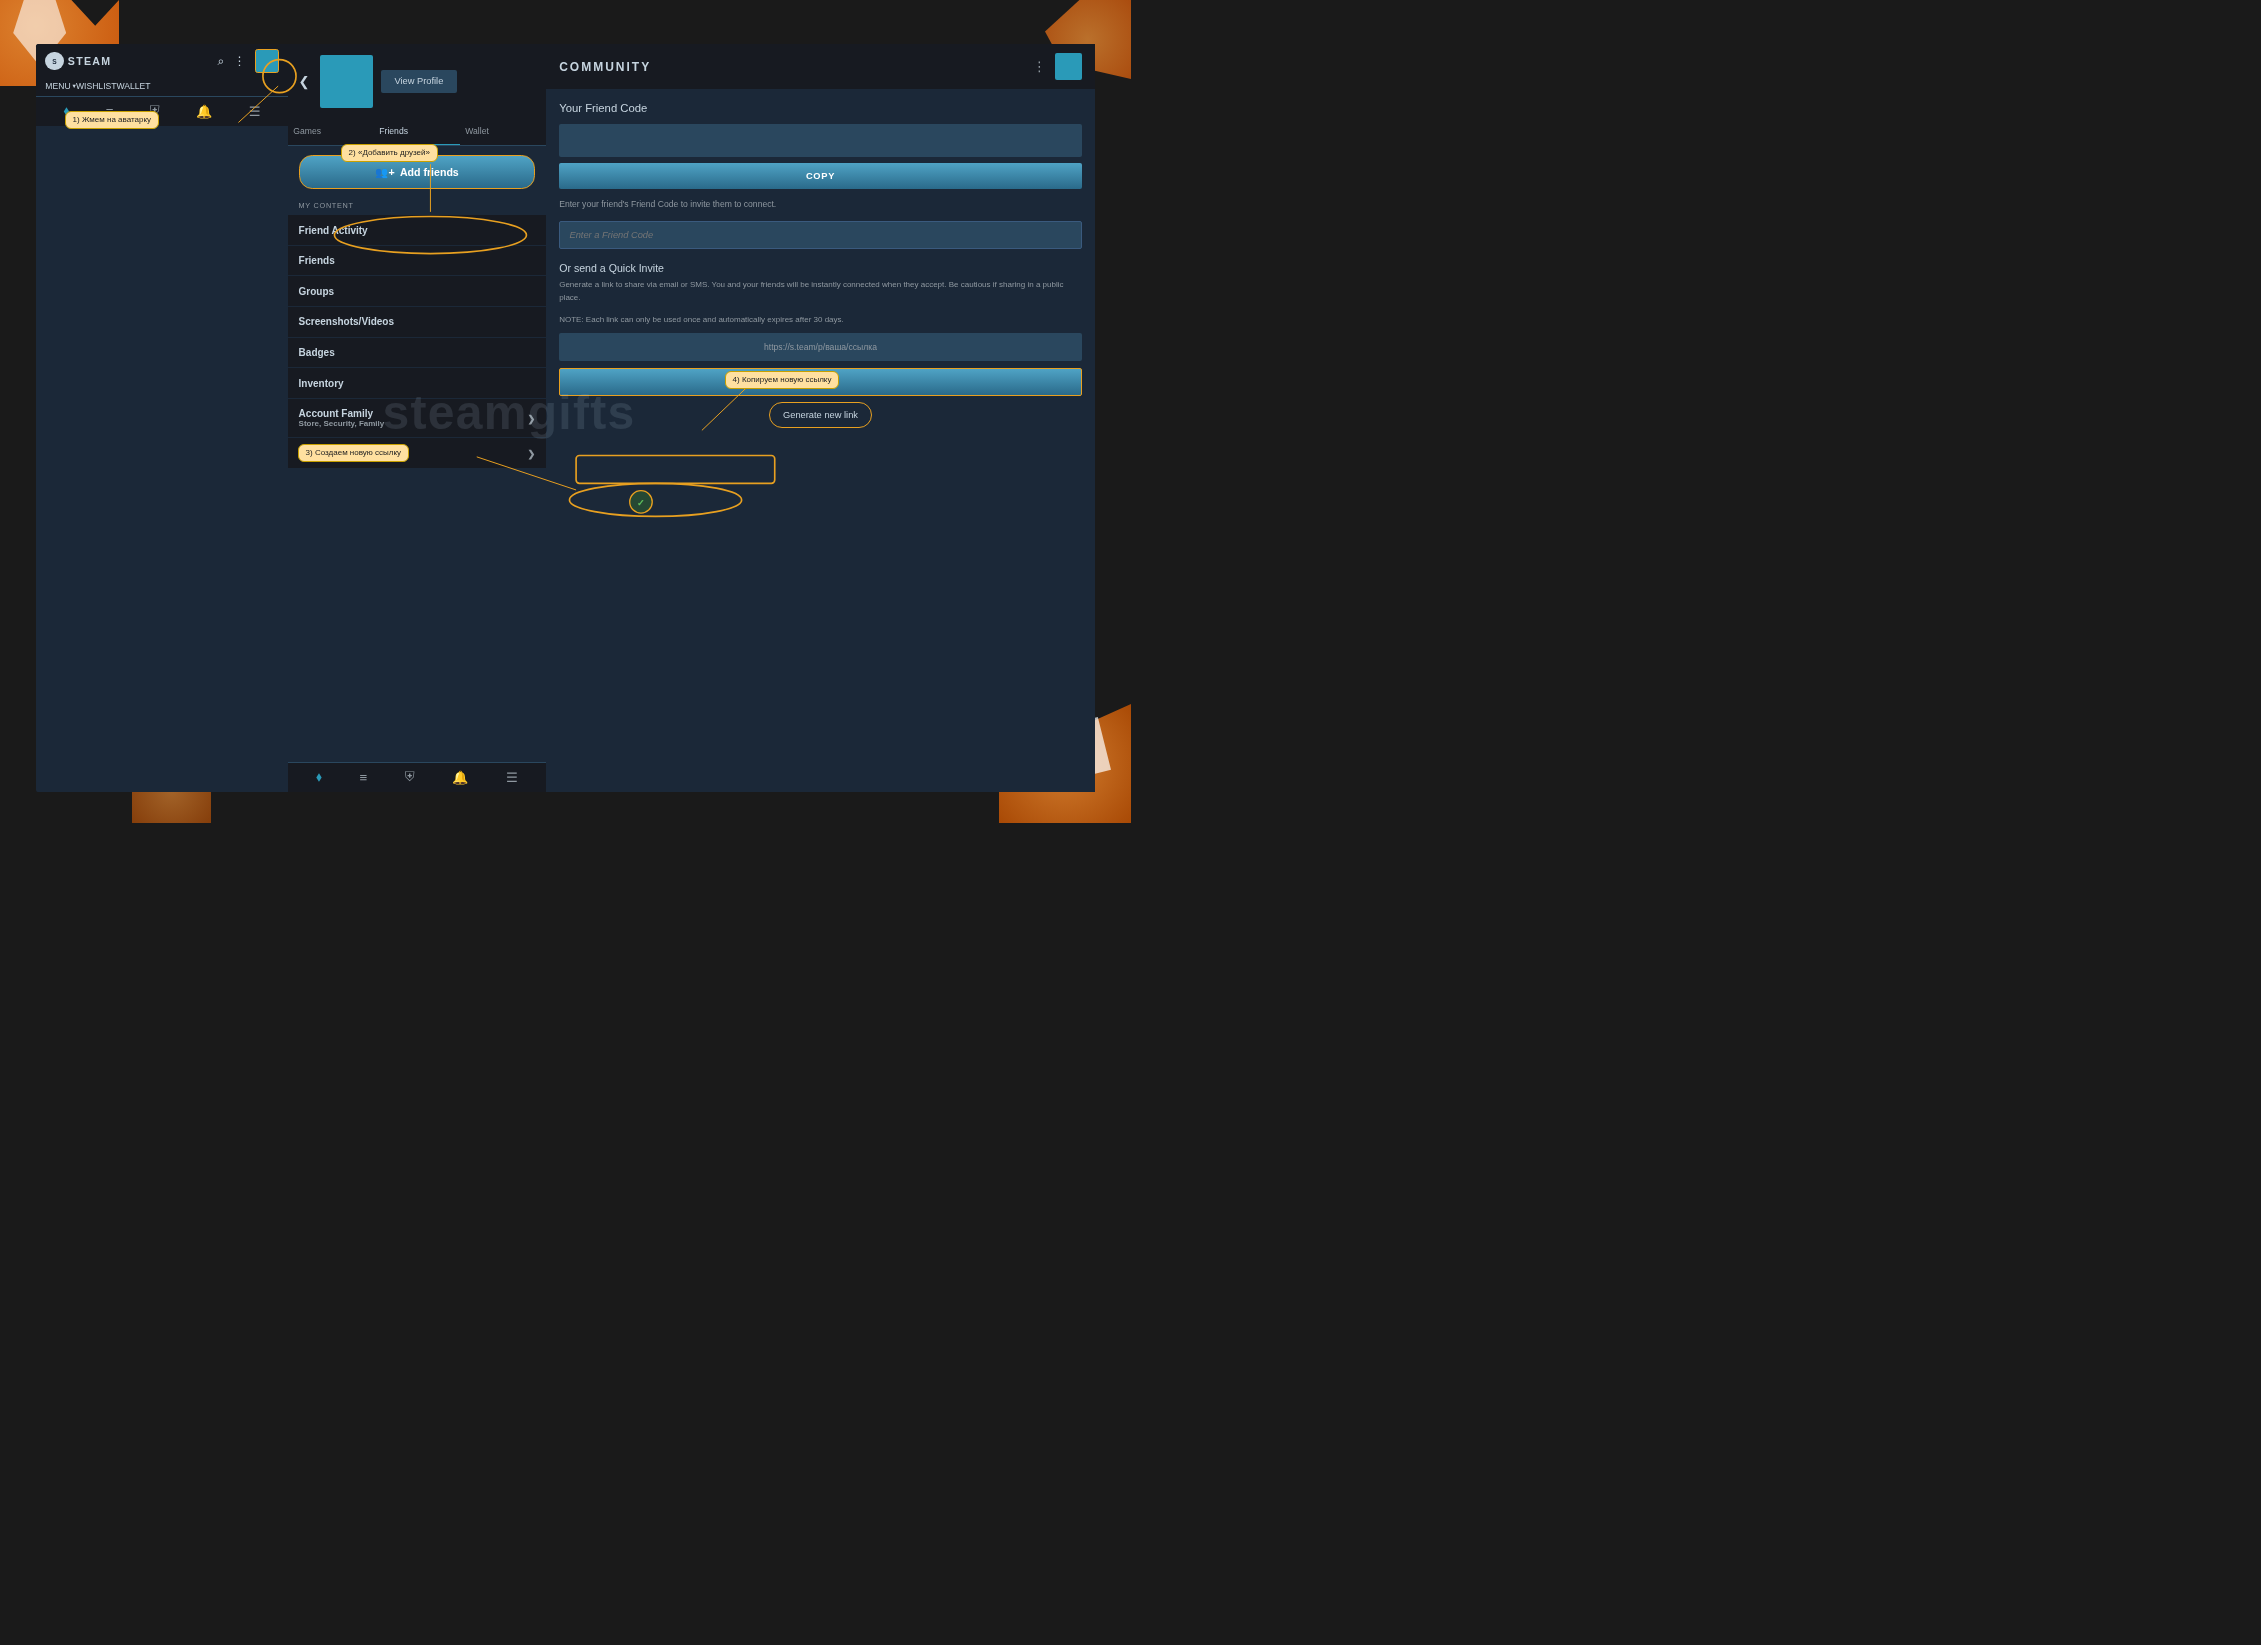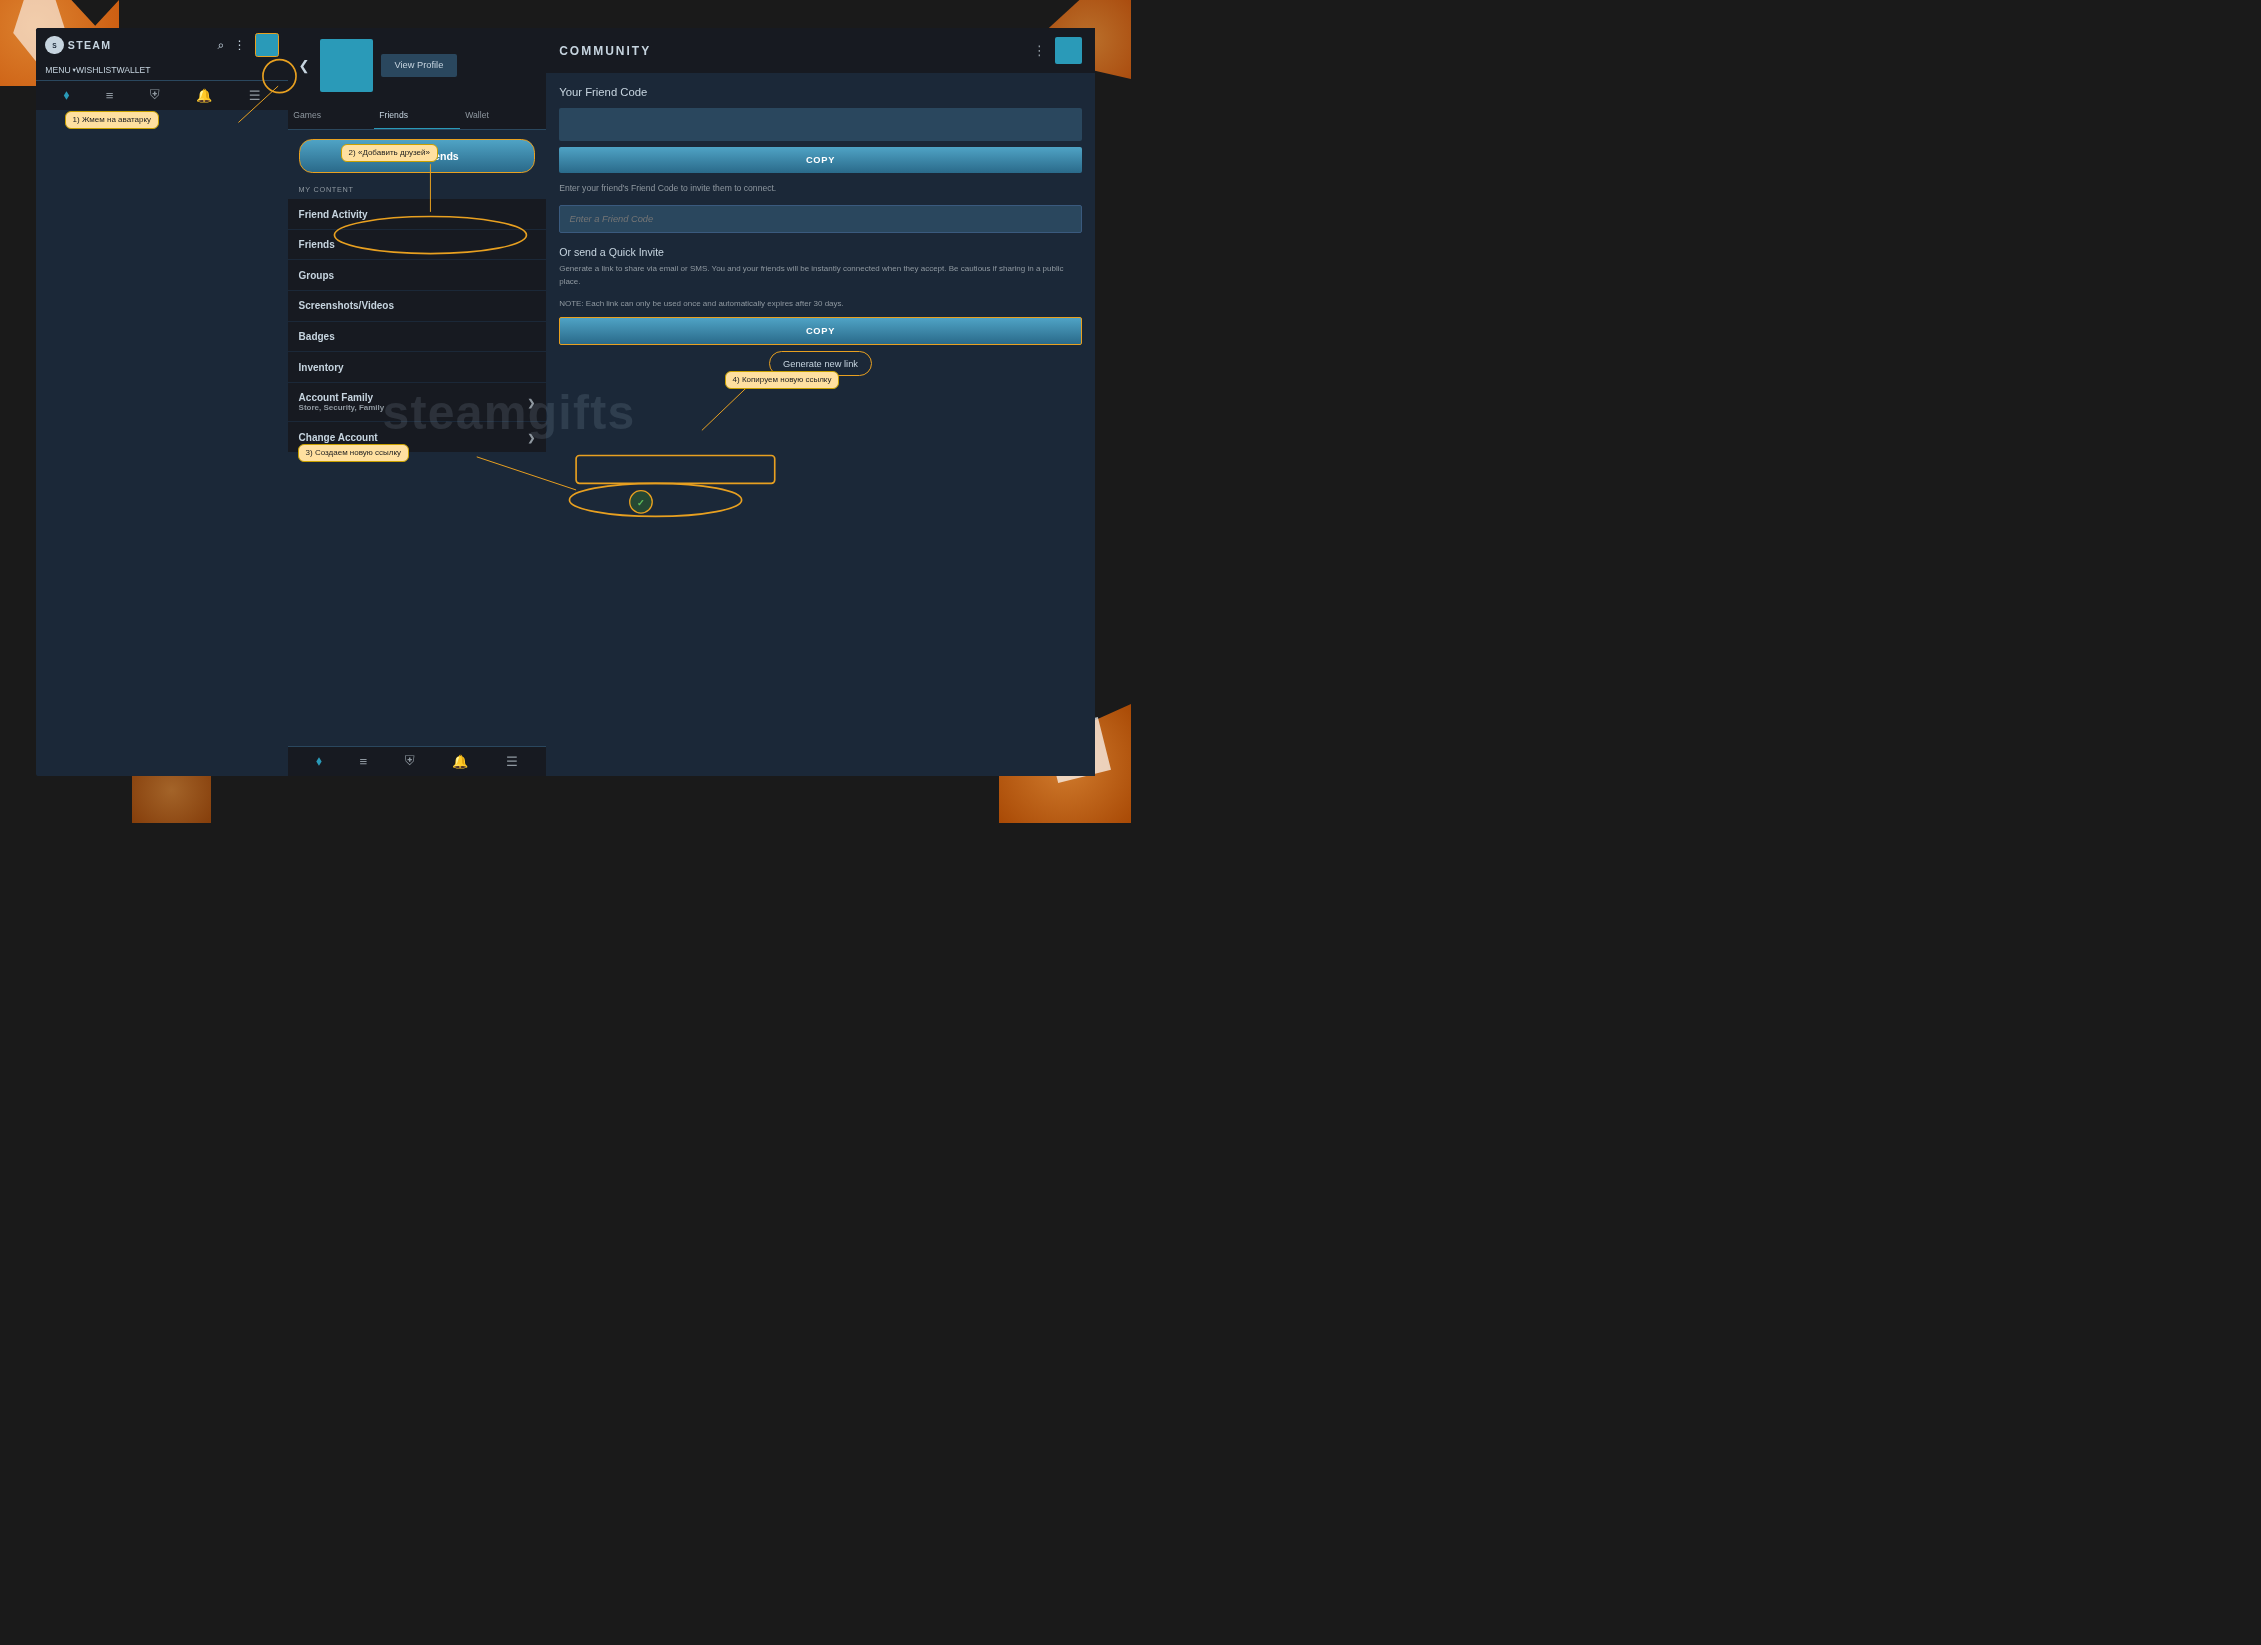--- a/index.html
+++ b/index.html
@@ -64,21 +64,21 @@
       position: absolute;
       bottom: 40px; right: 20px;
       width: 66px; height: 66px;
       background: rgba(255,255,255,0.7);
       clip-path: polygon(0 20%, 80% 0, 100% 80%, 20% 100%);
     }
 
     
     .main-wrapper {
       position: absolute;
-      top: 28px; left: 36px;
+      top: 44px; left: 36px;
       width: 1059px;
       height: 748px;
       display: flex;
       gap: 0;
       z-index: 1;
     }
 
     
     .left-panel {
       width: 252px;
@@ -613,20 +613,23 @@
       <div class="section-title">Your Friend Code</div>
       <div class="friend-code-box"></div>
       <button class="copy-btn">COPY</button>
       <div class="invite-description">Enter your friend's Friend Code to invite them to connect.</div>
       <input class="friend-code-input" placeholder="Enter a Friend Code" style="">
 
       <div class="quick-invite-title">Or send a Quick Invite</div>
       <div class="quick-invite-desc">Generate a link to share via email or SMS. You and your friends will be instantly connected when they accept. Be cautious if sharing in a public place.</div>
       <div class="note-text">NOTE: Each link can only be used once and automatically expires after 30 days.</div>
 
+      <div class="link-box">
+        <span class="link-text">https://s.team/p/ваша/ссылка</span>
+      </div>
       <button class="copy-btn-2">COPY</button>
       <button class="generate-link-btn">Generate new link</button>
     </div>
   </div>
 
 </div>
 
 <svg class="annotations" viewBox="0 0 1708 1243">
 
   <line x1="360" y1="185" x2="420" y2="130" stroke="#e8a020" stroke-width="1.5"></line>

